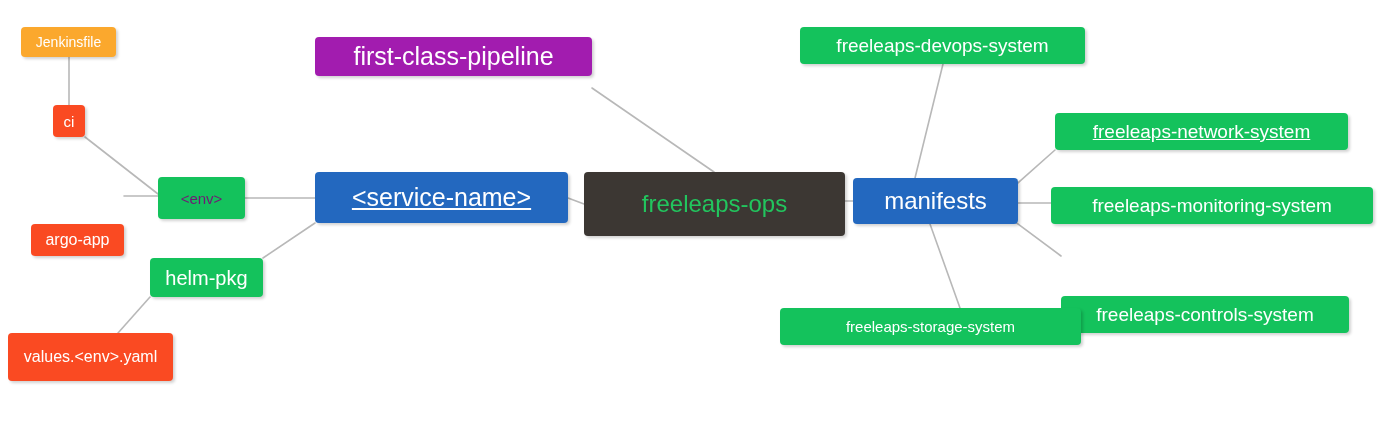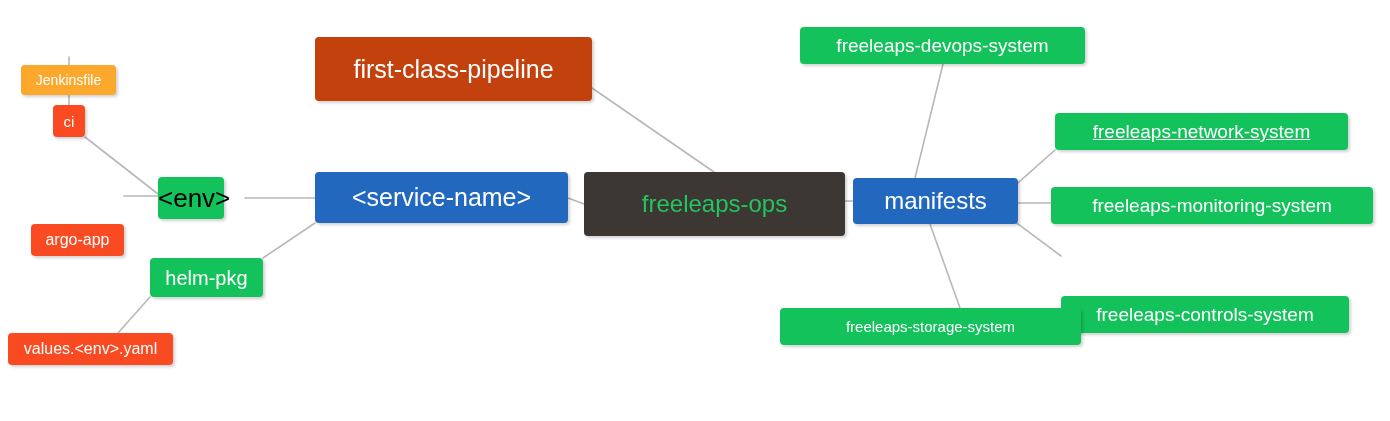--- a/index.html
+++ b/index.html
@@ -64,45 +64,45 @@
       <path d="M 915 178 L 943 64" fill="none" stroke="#b8b8b8" stroke-width="1.6" stroke-linecap="round"></path>
       <path d="M 1010 190 L 1055 150" fill="none" stroke="#b8b8b8" stroke-width="1.6" stroke-linecap="round"></path>
       <path d="M 1010 203 L 1051 203" fill="none" stroke="#b8b8b8" stroke-width="1.6" stroke-linecap="round"></path>
       <path d="M 1010 218 L 1061 256" fill="none" stroke="#b8b8b8" stroke-width="1.6" stroke-linecap="round"></path>
       <path d="M 930 224 L 960 308" fill="none" stroke="#b8b8b8" stroke-width="1.6" stroke-linecap="round"></path>
     </svg>
   <div id="nodes">
       <div class="node" style="left: 584px; top: 172px; width: 261px; height: 64px; background: rgb(60, 55, 51); font-size: 24px; color: #22c55e;">
         <span class="label">freeleaps-ops</span>
       </div>
-      <div class="node" style="left: 315px; top: 172px; width: 253px; height: 51px; background: rgb(35, 104, 191); font-size: 25px; color: rgb(255, 255, 255);">
+      <div class="node" style="left: 315px; top: 172px; width: 253px; height: 51px; background: rgb(35, 104, 191); font-size: 25px; color: rgb(255, 255, 255); text-decoration: underline;">
         <span class="label">&lt;service-name&gt;</span>
       </div>
-      <div class="node" style="left: 315px; top: 37px; width: 277px; height: 64px; background: #c2410c; font-size: 25px; color: rgb(255, 255, 255);">
+      <div class="node" style="left: 315px; top: 37px; width: 277px; height: 39px; background: #a21caf; font-size: 25px; color: rgb(255, 255, 255);">
         <span class="label">first-class-pipeline</span>
       </div>
       <div class="node" style="left: 853px; top: 178px; width: 165px; height: 46px; background: rgb(35, 104, 191); font-size: 24px; color: rgb(255, 255, 255);">
         <span class="label">manifests</span>
       </div>
-      <div class="node" style="left: 158px; top: 177px; width: 66px; height: 42px; background: rgb(20, 194, 92); font-size: 26px; color: #000000;">
+      <div class="node" style="left: 158px; top: 177px; width: 87px; height: 42px; background: rgb(20, 194, 92); font-size: 15px; color: #701a75;">
         <span class="label">&lt;env&gt;</span>
       </div>
       <div class="node" style="left: 53px; top: 105px; width: 32px; height: 32px; background: rgb(250, 74, 34); font-size: 15px; color: rgb(255, 255, 255);">
         <span class="label">ci</span>
       </div>
-      <div class="node" style="left: 21px; top: 27px; width: 95px; height: 30px; background: rgb(251, 168, 45); font-size: 14px; color: rgb(255, 255, 255); margin-top: 38px;">
+      <div class="node" style="left: 21px; top: 27px; width: 95px; height: 30px; background: rgb(251, 168, 45); font-size: 14px; color: rgb(255, 255, 255);">
         <span class="label">Jenkinsfile</span>
       </div>
       <div class="node" style="left: 31px; top: 180px; width: 93px; height: 32px; background: rgb(250, 74, 34); font-size: 16px; color: rgb(255, 255, 255); margin-top: 44px;">
         <span class="label">argo-app</span>
       </div>
       <div class="node" style="left: 150px; top: 258px; width: 113px; height: 39px; background: rgb(20, 194, 92); font-size: 20px; color: rgb(255, 255, 255);">
         <span class="label">helm-pkg</span>
       </div>
-      <div class="node" style="left: 8px; top: 333px; width: 165px; height: 32px; background: rgb(250, 74, 34); font-size: 16px; color: rgb(255, 255, 255);">
+      <div class="node" style="left: 8px; top: 333px; width: 165px; height: 48px; background: rgb(250, 74, 34); font-size: 16px; color: rgb(255, 255, 255);">
         <span class="label">values.&lt;env&gt;.yaml</span>
       </div>
       <div class="node" style="left: 800px; top: 27px; width: 285px; height: 37px; background: rgb(20, 194, 92); font-size: 19px; color: rgb(255, 255, 255);">
         <span class="label">freeleaps-devops-system</span>
       </div>
       <div class="node" style="left: 1055px; top: 113px; width: 293px; height: 37px; background: rgb(20, 194, 92); font-size: 19px; color: rgb(255, 255, 255); text-decoration: underline;">
         <span class="label">freeleaps-network-system</span>
       </div>
       <div class="node" style="left: 1051px; top: 187px; width: 322px; height: 37px; background: rgb(20, 194, 92); font-size: 19px; color: rgb(255, 255, 255); justify-content: flex-end;">
         <span class="label">freeleaps-monitoring-system</span>

